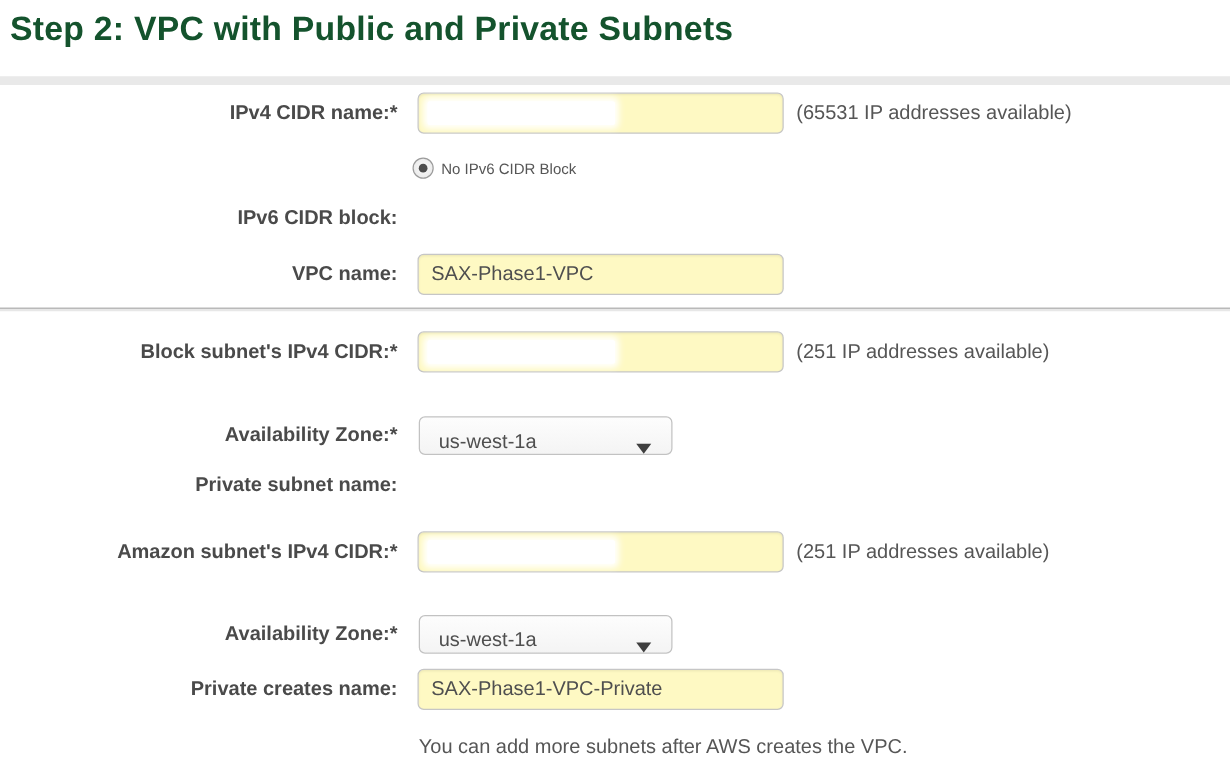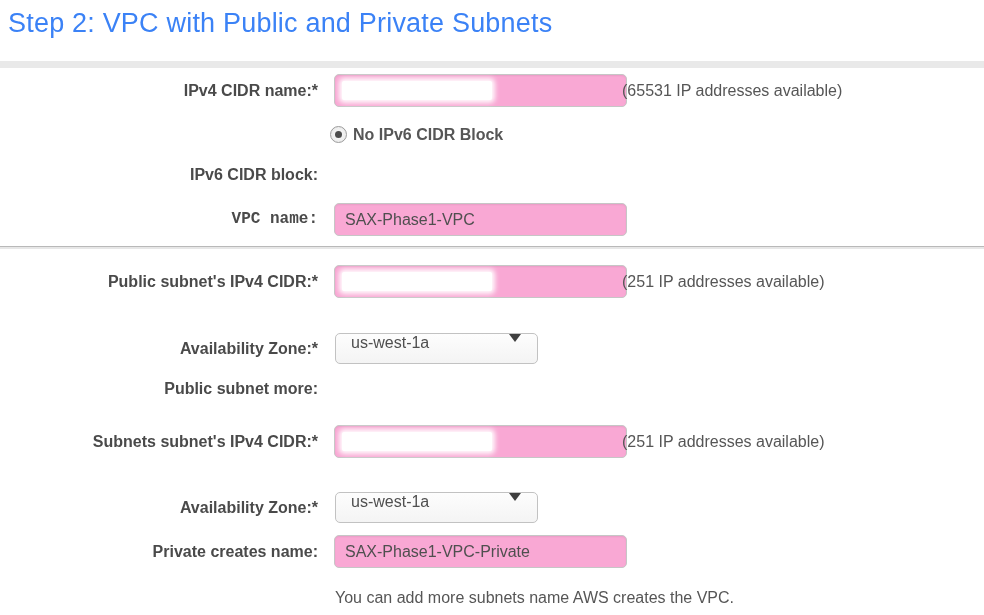--- a/index.html
+++ b/index.html
@@ -1,69 +1,69 @@
 <!DOCTYPE html>
 <html><head>
 <meta charset="utf-8">
 <style>
   html,body{margin:0;padding:0;background:#fff;}
   .screen{
     position:relative;width:984px;height:615px;background:#ffffff;overflow:hidden;
     font-family:"Liberation Sans","DejaVu Sans",sans-serif;color:#555;
   }
   .page-title{
-    position:absolute;left:8px;top:8px;font-size:27px;font-weight:400;color:#3b82f6;
+    position:absolute;left:8px;top:8px;font-size:27px;font-weight:700;color:#14532d;
     margin:0;letter-spacing:0.2px;
   }
   .top-bar{
     position:absolute;left:0;top:61px;width:984px;height:7px;background:#e9e9e9;
   }
   .section-divider{
     position:absolute;left:0;top:246px;width:984px;height:3px;
     background:linear-gradient(#b9b9b9 40%,#e7e7e7 40%);
   }
   .row{position:absolute;left:0;width:984px;}
   .lbl{
     position:absolute;left:0;top:0;width:318px;text-align:right;
     font-weight:bold;color:#4a4a4a;font-size:16px;
   }
   .note{
-    position:absolute;left:622px;top:0;font-size:16px;color:#565656;white-space:nowrap;
+    position:absolute;left:637px;top:0;font-size:16px;color:#565656;white-space:nowrap;
   }
   .text-input{
     position:absolute;left:334px;top:0;width:293px;height:33px;box-sizing:border-box;
-    border:1px solid #c6c6c6;border-radius:5px;background:#f9a8d4;
+    border:1px solid #c6c6c6;border-radius:5px;background:#fef9c3;
     box-shadow:inset 0 1px 2px rgba(0,0,0,0.07);
     font-family:"Liberation Sans","DejaVu Sans",sans-serif;
     font-size:16px;color:#4f4f4f;padding:0 10px;outline:none;
   }
   .redact{
     position:absolute;left:342px;top:7px;width:150px;height:19px;background:#ffffff;
     border-radius:2px;box-shadow:0 0 5px 3px rgba(255,255,255,0.95);pointer-events:none;
   }
   .select-box{
     position:absolute;left:335px;top:0;width:203px;height:31px;box-sizing:border-box;
     border:1px solid #c2c2c2;border-radius:5px;
     background:linear-gradient(#fdfdfd,#f4f4f4);
-    display:flex;align-items:flex-start;cursor:pointer;
+    display:flex;align-items:flex-end;cursor:pointer;
   }
   .select-box .sel-text{font-size:16px;color:#4f4f4f;padding-left:15px;flex:1;}
   .caret{
     width:0;height:0;border-left:6px solid transparent;border-right:6px solid transparent;
     border-top:8px solid #3f3f3f;margin-right:16px;
   }
   .radio-line{display:flex;align-items:center;height:17px;margin-bottom:13px;}
   .radio{
     width:17px;height:17px;border-radius:50%;box-sizing:border-box;
     border:1px solid #9b9b9b;background:radial-gradient(#fafafa,#e6e6e6);
     display:flex;align-items:center;justify-content:center;cursor:pointer;flex:0 0 17px;
   }
   .radio .dot{width:7px;height:7px;border-radius:50%;background:#4c4c4c;display:none;}
   .radio.selected .dot{display:block;}
-  .radio-label{font-size:16px;color:#565656;margin-left:6px;white-space:nowrap;font-weight:bold;}
+  .radio-label{font-size:12px;color:#565656;margin-left:6px;white-space:nowrap;}
   .footnote{
     position:absolute;left:335px;top:589px;font-size:16px;color:#565656;
   }
 </style>
 </head>
 <body>
 
 <div class="screen">
 
   <h1 class="page-title">Step 2: VPC with Public and Private Subnets</h1>
@@ -83,60 +83,60 @@
       <div class="radio-line">
         <span class="radio selected">
             <span class="dot"></span>
           </span>
         <span class="radio-label">No IPv6 CIDR Block</span>
       </div>
     </div>
   </div>
 
   <div class="row" style="top:203px;height:33px;">
-    <span class="lbl" style="line-height:33px;font-family:Liberation Mono, monospace;">VPC name:</span>
+    <span class="lbl" style="line-height:33px;">VPC name:</span>
     <input class="text-input" type="text" value="SAX-Phase1-VPC" style="">
   </div>
 
   <div class="section-divider"></div>
 
   <div class="row" style="top:265px;height:33px;">
-    <span class="lbl" style="line-height:33px;">Public subnet's IPv4 CIDR:*</span>
+    <span class="lbl" style="line-height:33px;">Block subnet's IPv4 CIDR:*</span>
     <input class="text-input" type="text" value="" style="">
     <span class="redact"></span>
     <span class="note" style="line-height:33px;">(251 IP addresses available)</span>
   </div>
 
   <div class="row" style="top:333px;height:31px;">
     <span class="lbl" style="line-height:31px;">Availability Zone:*</span>
     <div class="select-box">
       <span class="sel-text">us-west-1a</span>
       <span class="caret"></span>
     </div>
   </div>
 
   <div class="row" style="top:372px;height:33px;">
-    <span class="lbl" style="line-height:33px;">Public subnet more:</span>
+    <span class="lbl" style="line-height:33px;">Private subnet name:</span>
   </div>
 
   <div class="row" style="top:425px;height:33px;">
-    <span class="lbl" style="line-height:33px;">Subnets subnet's IPv4 CIDR:*</span>
+    <span class="lbl" style="line-height:33px;">Amazon subnet's IPv4 CIDR:*</span>
     <input class="text-input" type="text" value="" style="">
     <span class="redact"></span>
     <span class="note" style="line-height:33px;">(251 IP addresses available)</span>
   </div>
 
   <div class="row" style="top:492px;height:31px;">
     <span class="lbl" style="line-height:31px;">Availability Zone:*</span>
     <div class="select-box">
       <span class="sel-text">us-west-1a</span>
       <span class="caret"></span>
     </div>
   </div>
 
   <div class="row" style="top:535px;height:33px;">
     <span class="lbl" style="line-height:33px;">Private creates name:</span>
     <input class="text-input" type="text" value="SAX-Phase1-VPC-Private" style="">
   </div>
 
-  <div class="footnote">You can add more subnets name AWS creates the VPC.</div>
+  <div class="footnote">You can add more subnets after AWS creates the VPC.</div>
 
 </div>
 
 </body></html>

